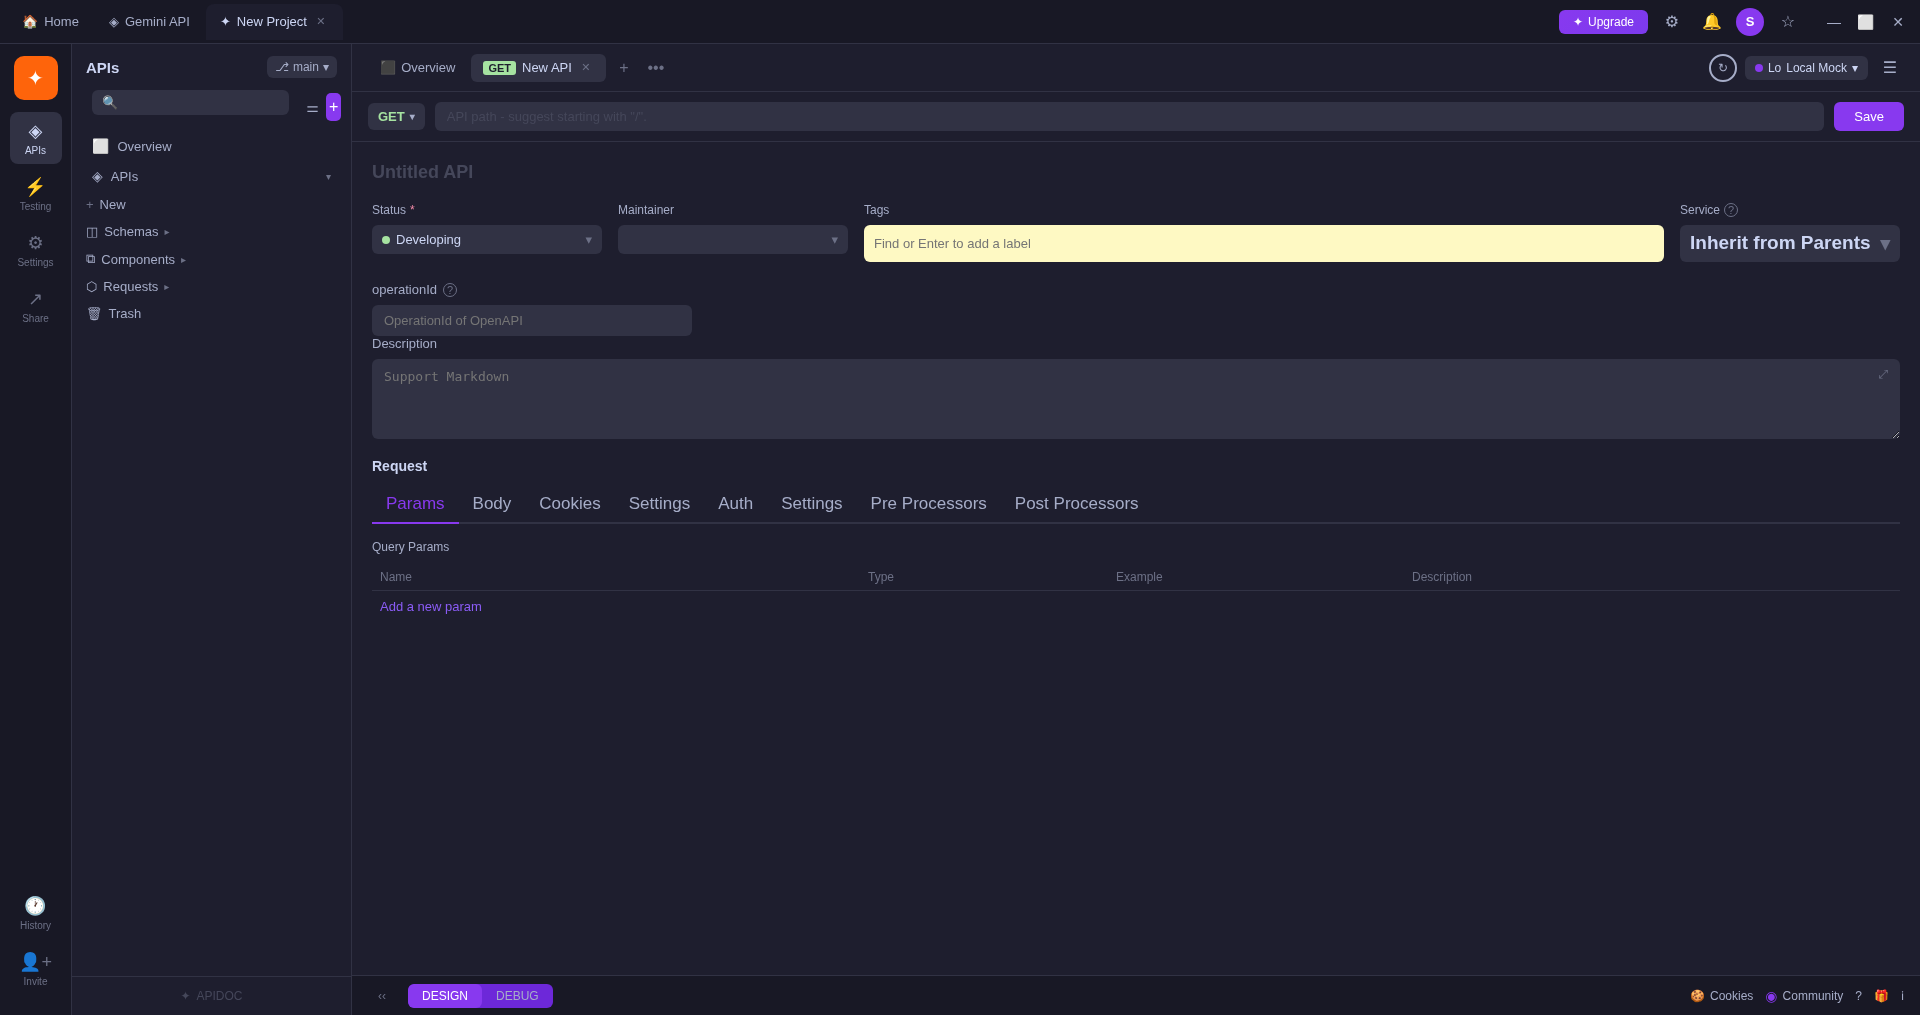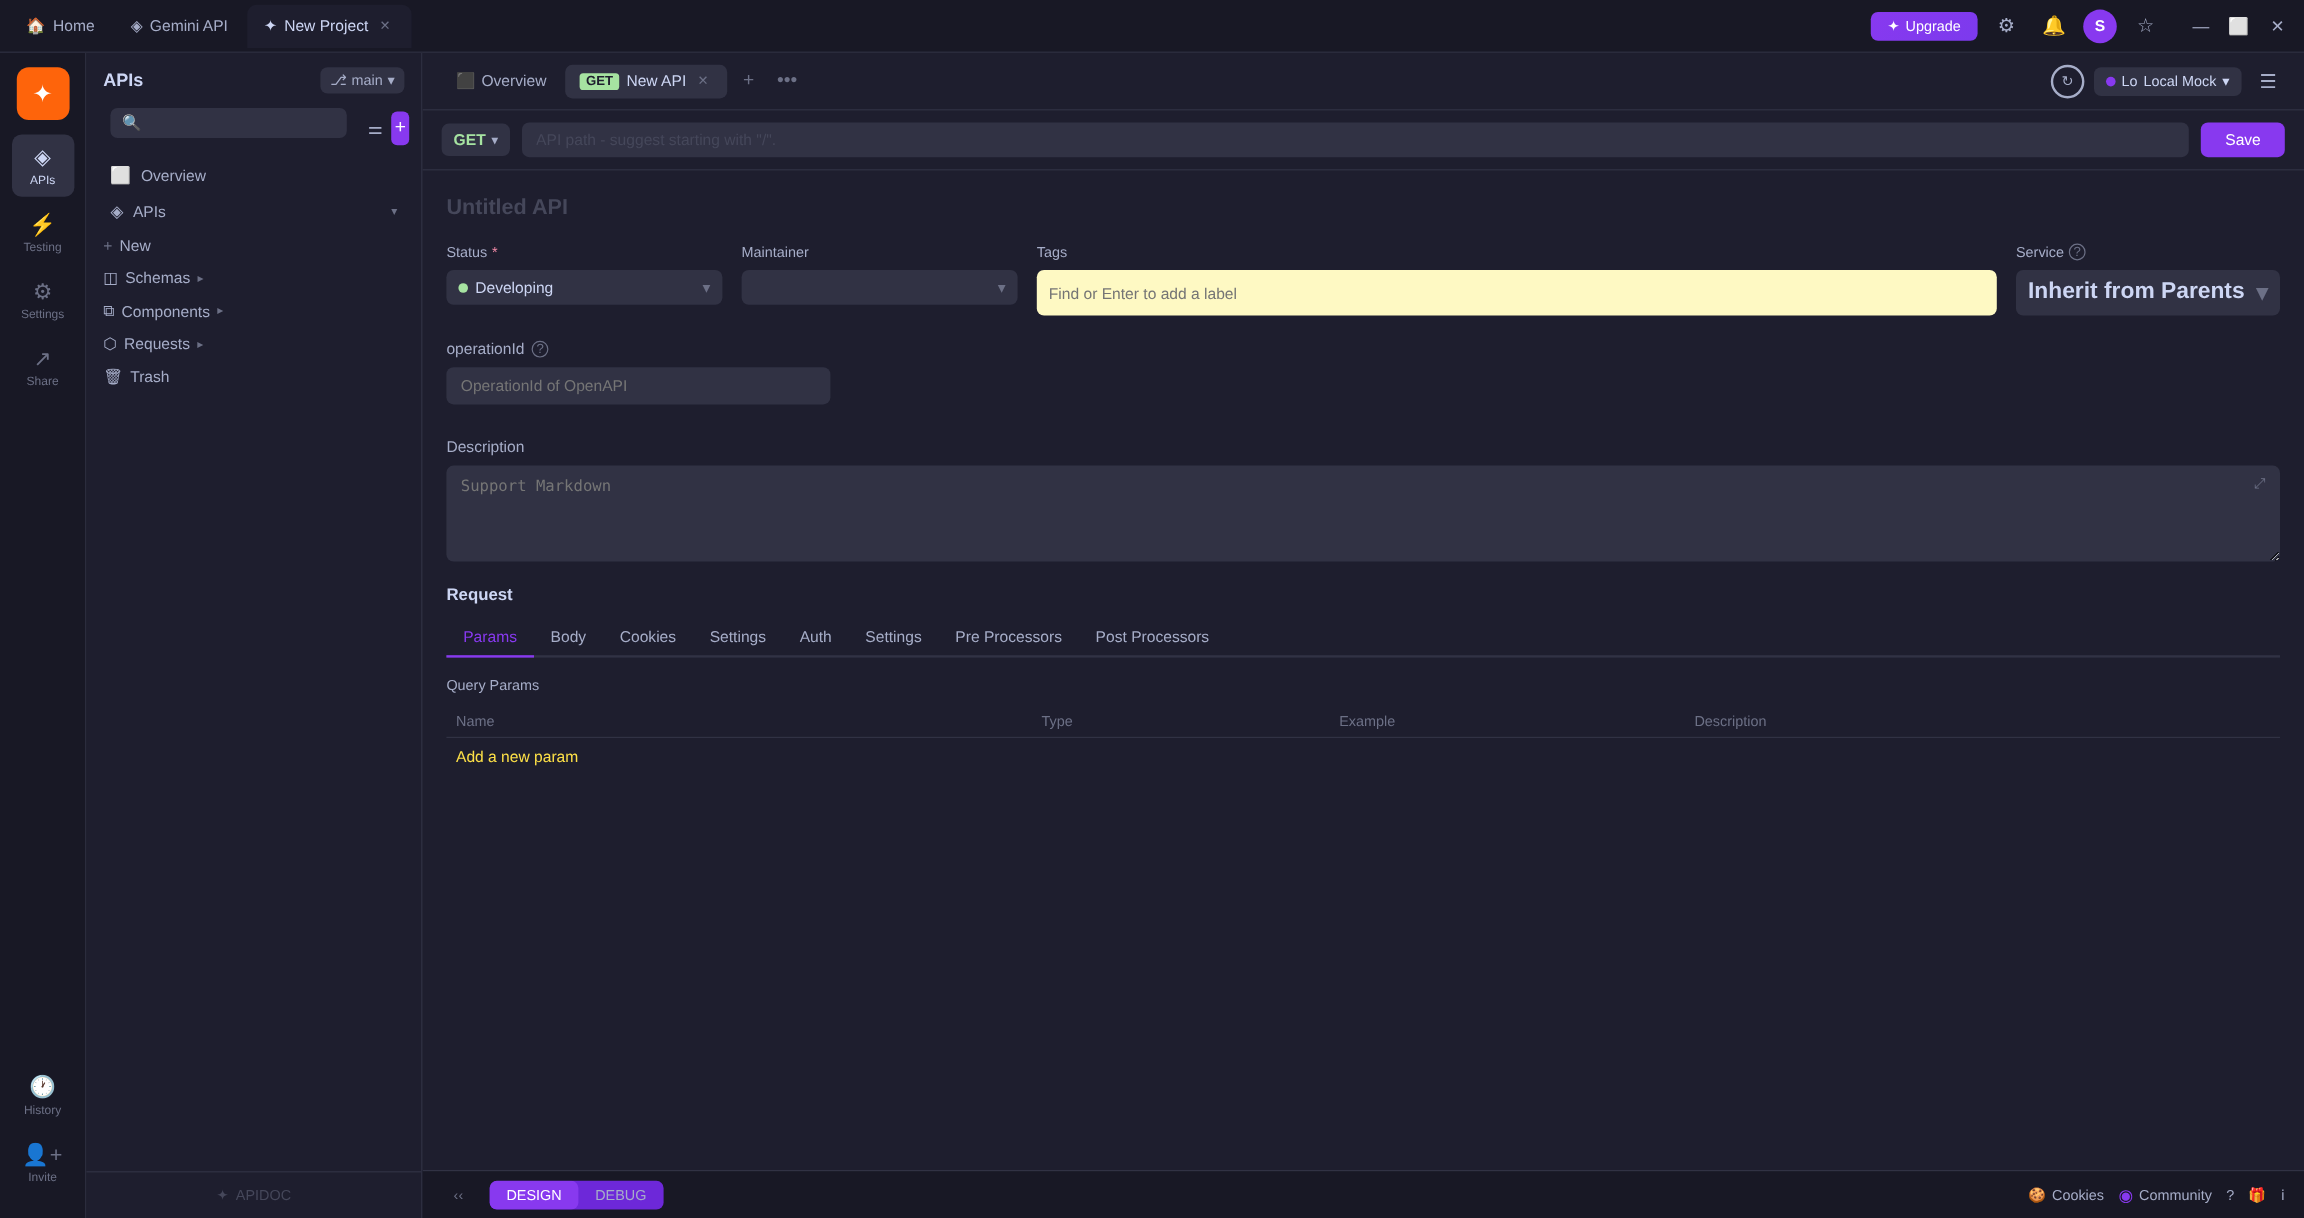--- a/index.html
+++ b/index.html
@@ -96,28 +96,28 @@
     .service-select { display: flex; align-items: flex-start; gap: 6px; background: #313244; border-radius: 6px; padding: 7px 10px; cursor: pointer; font-size: 19px; color: #cdd6f4; width: 100%; font-weight: bold; }
 
     .section-label { font-size: 13px; color: #a6adc8; margin-bottom: 8px; display: flex; align-items: center; gap: 6px; }
     .section-label .help { color: #6c7086; font-size: 11px; width: 14px; height: 14px; border-radius: 50%; border: 1px solid #6c7086; display: inline-flex; align-items: center; justify-content: center; cursor: pointer; }
     .operation-input { background: #313244; border-radius: 6px; padding: 8px 12px; font-size: 13px; color: #45475a; border: none; outline: none; width: 320px; }
     .description-area { background: #313244; border-radius: 6px; padding: 10px 12px; font-size: 13px; color: #45475a; border: none; outline: none; width: 100%; height: 80px; resize: vertical; }
 
     .request-section { margin-top: 10px; }
     .request-title { font-size: 14px; font-weight: 600; color: #cdd6f4; margin-bottom: 12px; }
     .request-tabs { display: flex; gap: 0; border-bottom: 2px solid #313244; margin-bottom: 16px; }
-    .req-tab { padding: 8px 14px; font-size: 13px; color: #a6adc8; cursor: pointer; border-bottom: 2px solid transparent; margin-bottom: -2px; }
+    .req-tab { padding: 8px 14px; font-size: 17px; color: #a6adc8; cursor: pointer; border-bottom: 2px solid transparent; margin-bottom: -2px; }
     .req-tab.active { color: #8839ef; border-bottom-color: #8839ef; }
 
     .query-params-section { }
     .query-params-title { font-size: 12px; color: #a6adc8; margin-bottom: 10px; }
     .params-table { width: 100%; }
     .params-header { display: grid; grid-template-columns: 1fr 0.5fr 0.6fr 1fr; gap: 8px; padding: 6px 8px; color: #6c7086; font-size: 12px; border-bottom: 1px solid #313244; }
-    .params-add-row { padding: 8px; color: #fde047; font-size: 13px; cursor: pointer; }
+    .params-add-row { padding: 8px; color: #8b5cf6; font-size: 13px; cursor: pointer; }
 
     
     .bottom-bar { height: 40px; background: #181825; border-top: 1px solid #313244; display: flex; align-items: center; padding: 0 16px; gap: 12px; flex-shrink: 0; }
     .design-debug { display: flex; align-items: center; background: #6d28d9; border-radius: 6px; overflow: hidden; }
     .dd-btn { padding: 5px 14px; font-size: 12px; font-weight: 500; cursor: pointer; }
     .dd-btn.active { background: #8839ef; color: white; border-radius: 6px; }
     .dd-btn:not(.active) { color: #a6adc8; }
     .nav-arrows { display: flex; gap: 2px; }
     .nav-arrow { width: 28px; height: 28px; display: flex; align-items: center; justify-content: center; cursor: pointer; color: #6c7086; font-size: 12px; }
     .bottom-right { margin-left: auto; display: flex; align-items: center; gap: 12px; }
@@ -335,21 +335,21 @@
             <span class="help">?</span>
           </div>
           <div class="service-select">
             <span>Inherit from Parents</span>
             <span style="margin-left:auto;color:#6c7086;">▾</span>
           </div>
         </div>
       </div>
 
       
-      <div style="margin-bottom:28px;">
+      <div style="margin-bottom:0;">
         <div class="section-label">
           <span>operationId</span>
           <span class="help">?</span>
         </div>
         <input class="operation-input" type="text" placeholder="OperationId of OpenAPI" style="">
       </div>
 
       
       <div style="margin-bottom:16px;">
         <div class="section-label">

